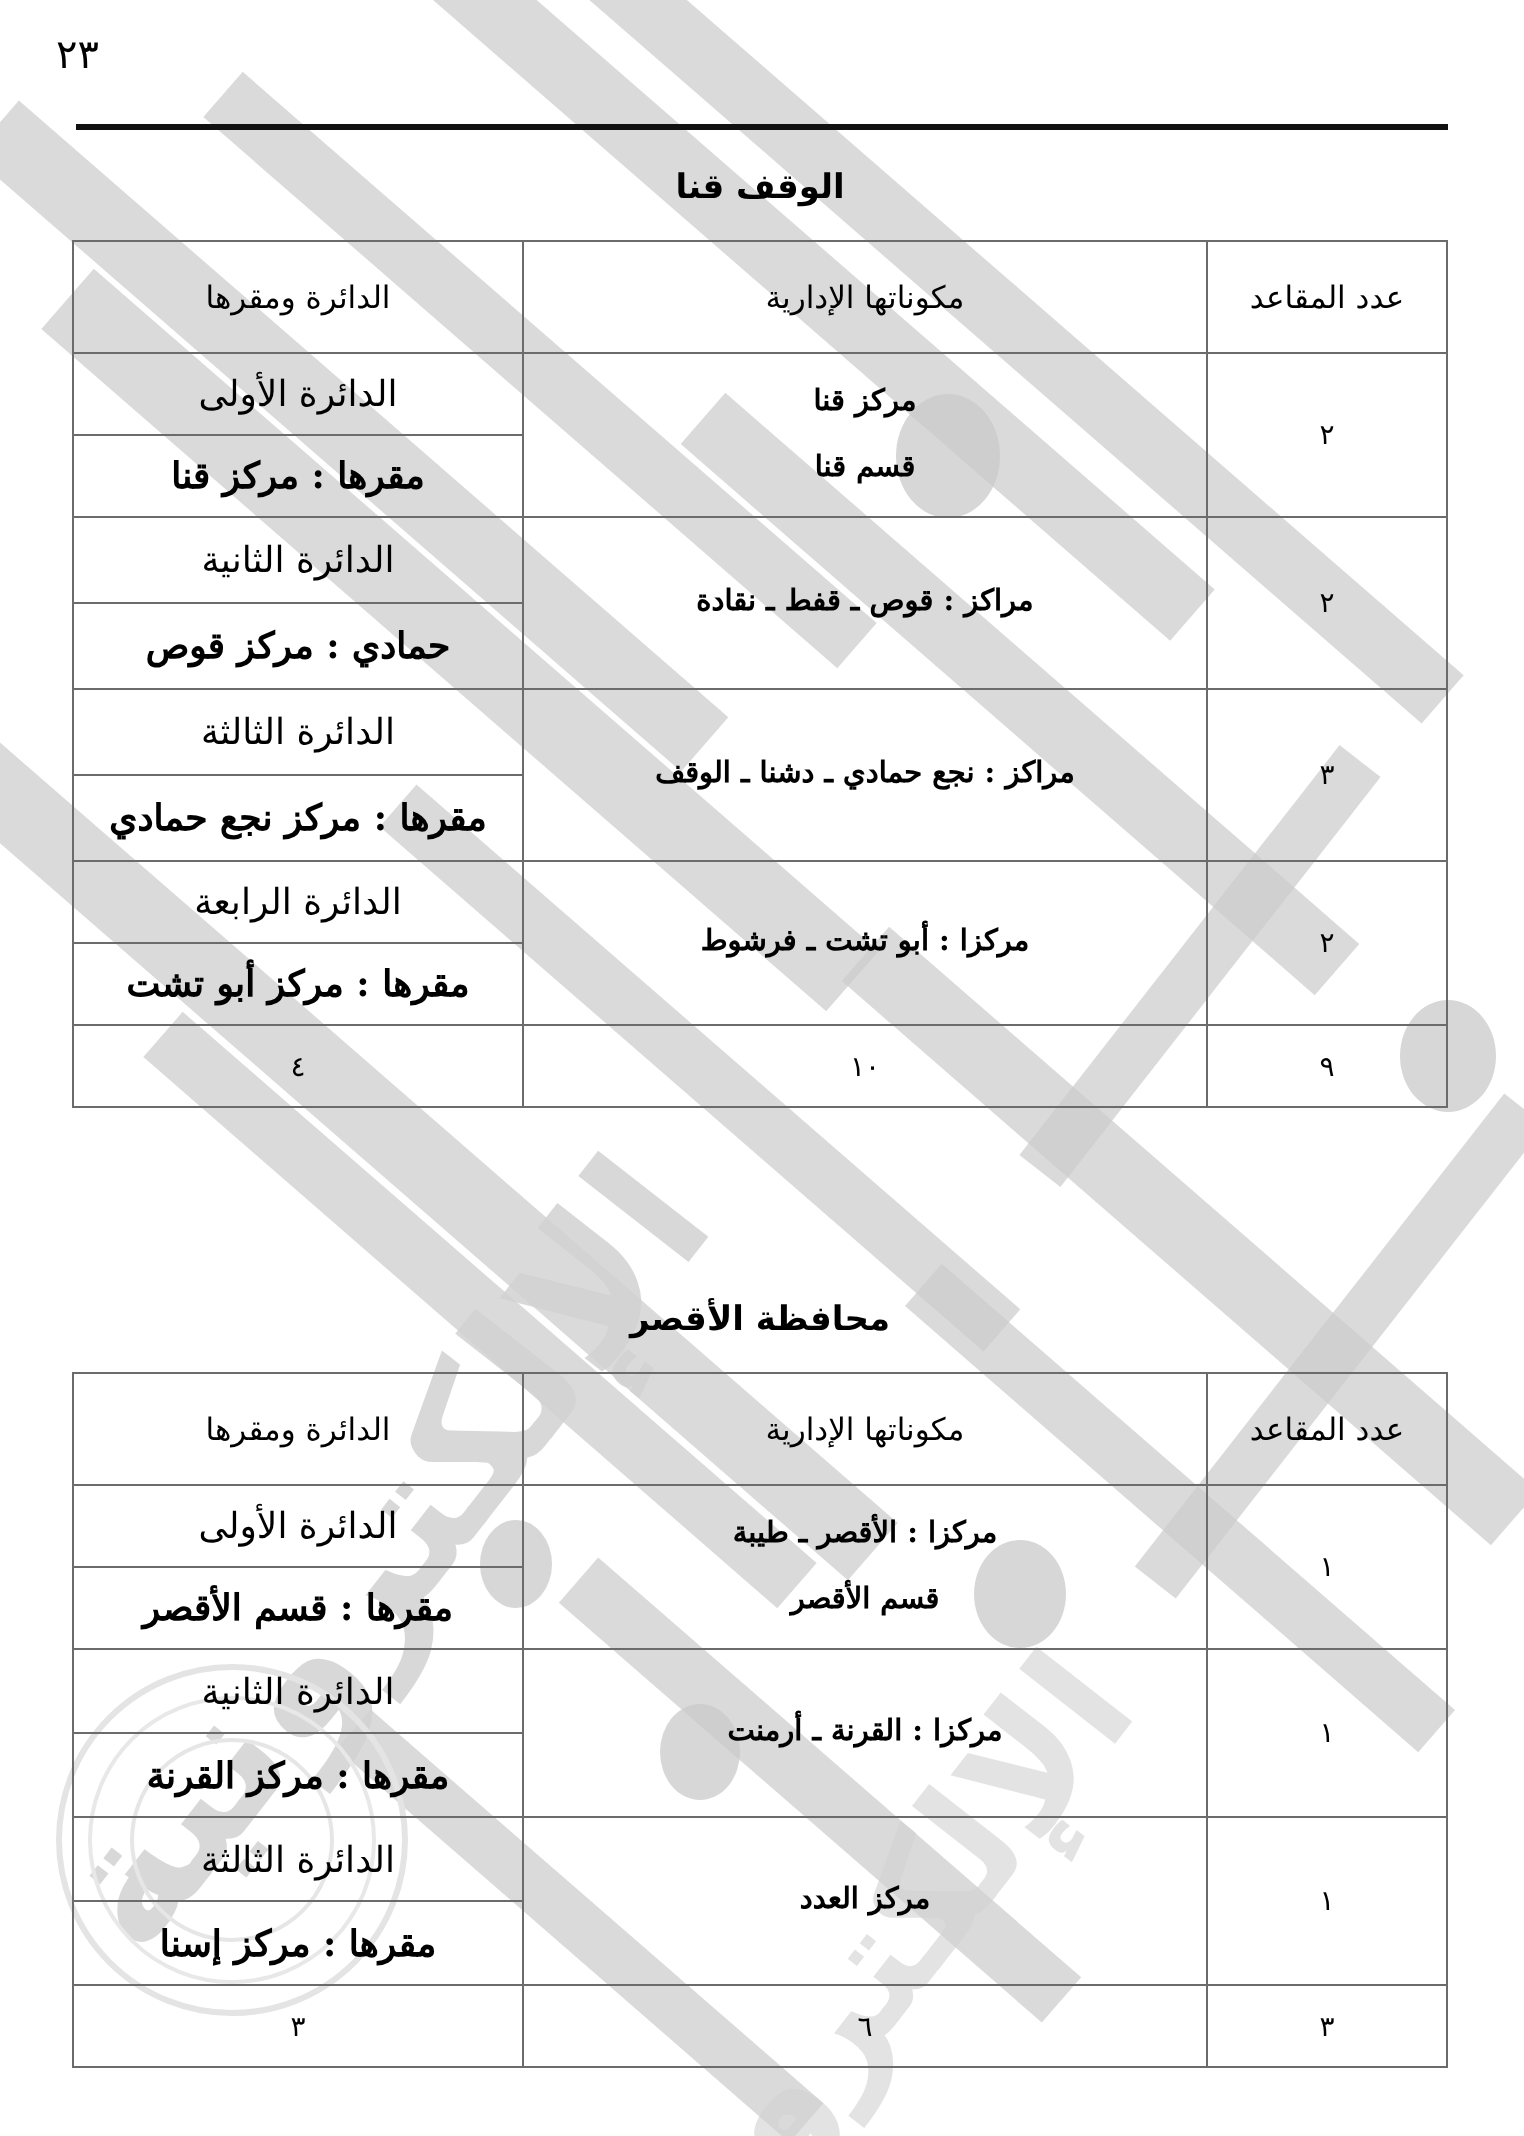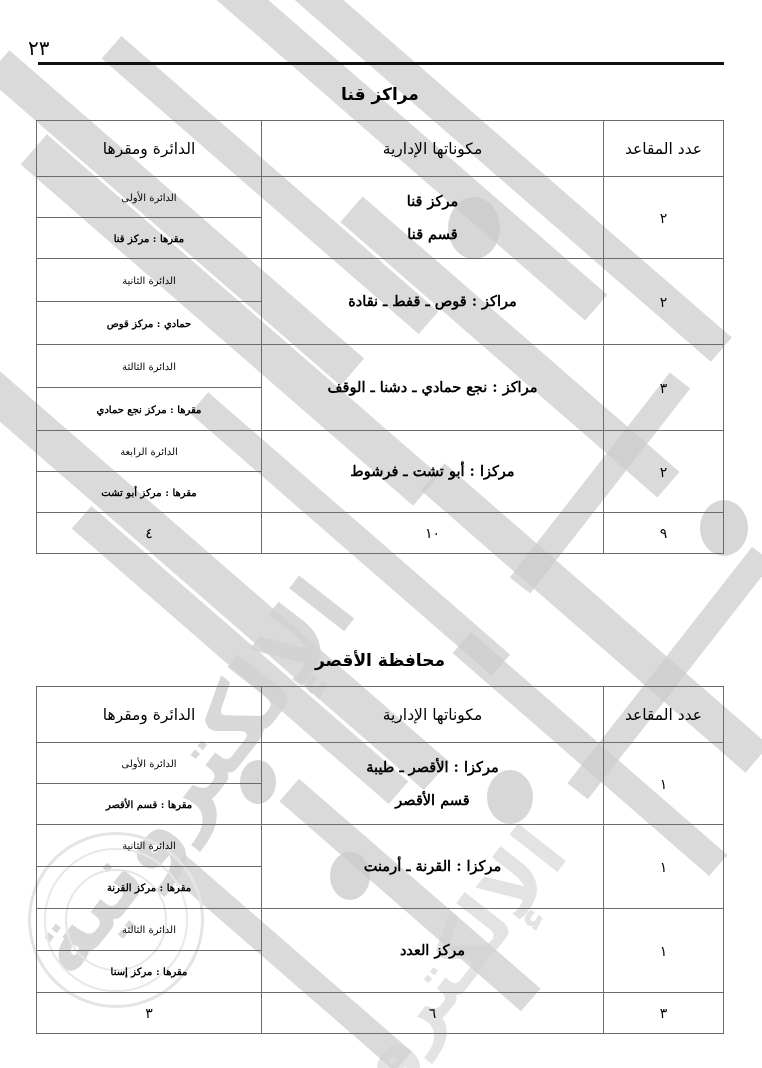--- a/index.html
+++ b/index.html
@@ -68,21 +68,21 @@
   .page {
     position: relative;
     z-index: 2;
     width: 762px;
     height: 1068px;
   }
 
   
   .page-header {
     position: absolute;
-    top: 35px;
+    top: 14px;
     right: 0;
     left: 0;
     height: 34px;
     display: flex;
     align-items: center;
     direction: rtl;
   }
   .header-title {
     position: absolute;
     right: 0;
@@ -135,21 +135,21 @@
   .col-comp  { width: 342px; }
   .col-dist  { width: 225px; }
 
   .th-cell {
     height: 55px;
     font-size: 15.5px;
     font-weight: normal;
     font-family: "DejaVu Sans", "Liberation Sans", sans-serif;
   }
   .cell-dist {
-    font-size: 10px;
+    font-size: 18px;
     font-family: "DejaVu Serif", "Liberation Serif", serif;
   }
   .cell-dist.bold {
     font-weight: bold;
   }
   .cell-comp {
     font-size: 14.5px;
     font-weight: bold;
     font-family: "DejaVu Serif", "Liberation Serif", serif;
     line-height: 2.25;
@@ -213,21 +213,21 @@
 </div>
 
 <div class="page">
 
   <div class="page-header">
     <div class="page-number">٢٣</div>
   </div>
   <div class="header-rule"></div>
 
   <div id="block-qena">
-    <div class="section-title">مراكز قنا</div>
+    <div class="section-title">الوقف قنا</div>
     <div class="block-table-wrap">
       <table class="gov-table">
         <colgroup>
           <col class="col-seat">
             <col class="col-comp">
             <col class="col-dist">
         </colgroup>
         <thead>
           <tr>
             <th class="th-cell">عدد المقاعد</th>

